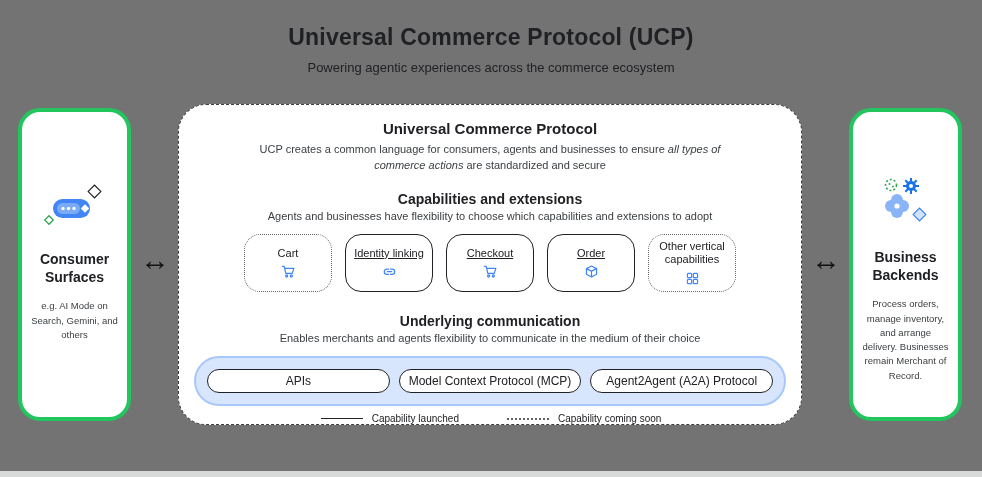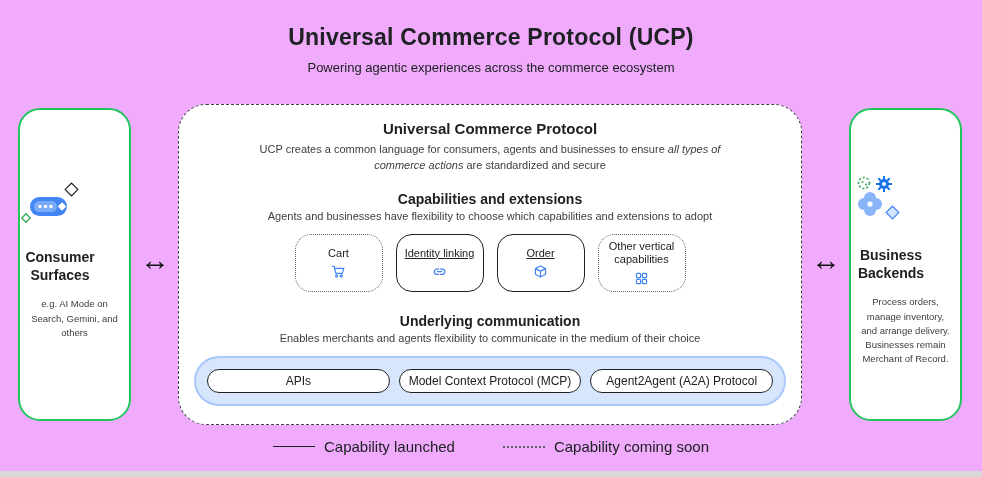--- a/index.html
+++ b/index.html
@@ -1,34 +1,34 @@
 <!DOCTYPE html>
 <html><head>
 <meta charset="utf-8">
 <style>
   * { margin: 0; padding: 0; box-sizing: border-box; }
   body { font-family: "Liberation Sans", sans-serif; background: #e8e9e9; }
   .canvas {
     position: relative; width: 982px; height: 477px;
-    background: #f0abfc; overflow: hidden; margin: 0 auto;
+    background: #737373; overflow: hidden; margin: 0 auto;
   }
   .page-title {
     position: absolute; top: 24px; left: 0; width: 100%;
     text-align: center; font-size: 23px; font-weight: 600; color: #202124;
     letter-spacing: .2px;
   }
   .page-subtitle {
     position: absolute; top: 60px; left: 0; width: 100%;
     text-align: center; font-size: 13px; color: #202124;
   }
   
   .side-box {
     position: absolute; top: 108px; width: 113px; height: 313px;
-    background: #fff; border: 2px solid #22c55e; border-radius: 22px;
-    display: flex; flex-direction: column; align-items: flex-start;
+    background: #fff; border: 4px solid #22c55e; border-radius: 22px;
+    display: flex; flex-direction: column; align-items: center;
     text-align: center;
   }
   .side-box.left  { left: 18px;  padding-top: 72px; }
   .side-box.right { left: 849px; padding-top: 62px; }
   .side-title { font-size: 14px; font-weight: 700; color: #202124; line-height: 1.3; margin-top: 16px; width: 80px; }
   .side-desc  { font-size: 9.5px; color: #3c4043; line-height: 1.5; margin-top: 13px; padding: 0 9px; }
   
   .center-box {
     position: absolute; left: 178px; top: 104px; width: 624px; height: 321px;
     background: #fff; border: 1.6px dashed #3c4043; border-radius: 28px;
@@ -62,23 +62,23 @@
   }
   
   .arrow {
     position: absolute; top: 243px; width: 46px; text-align: center;
     font-size: 30px; font-weight: 700; color: #111;
   }
   .arrow.left  { left: 132px; }
   .arrow.right { left: 803px; }
   
   .legend {
-    position: absolute; top: 438px; left: 0; width: 100%;
+    position: absolute; top: 413px; left: 0; width: 100%;
     display: flex; justify-content: center; align-items: center; gap: 48px;
-    font-size: 15px; color: #202124;
+    font-size: 10px; color: #202124;
   }
   .legend-item { display: flex; align-items: center; gap: 9px; }
   .legend-line { display: inline-block; width: 42px; height: 0; }
   .legend-line.solid  { border-top: 1.5px solid #202124; }
   .legend-line.dotted { border-top: 2px dotted #5f6368; }
   .bottom-edge { position: absolute; left: 0; bottom: 0; width: 100%; height: 6px; background: #d8d9d9; }
 </style>
 </head>
 <body>
 
@@ -122,20 +122,30 @@
               <circle cx="6" cy="12.8" r="1.1"></circle>
               <circle cx="11" cy="12.8" r="1.1"></circle>
             </svg>
         </span>
       </div>
       <div class="cap-box" data-status="launched">
         <span>Identity linking</span>
         <span class="cap-icon">
           <svg viewBox="0 0 16 16">
               <path d="M7 5.4 H5.2 a2.8 2.8 0 0 0 0 5.6 H7 M9 5.4 h1.8 a2.8 2.8 0 0 1 0 5.6 H9 M5.6 8.2 h4.8"></path>
+            </svg>
+        </span>
+      </div>
+      <div class="cap-box" data-status="launched">
+        <span>Checkout</span>
+        <span class="cap-icon">
+          <svg viewBox="0 0 16 16">
+              <path d="M1.5 2.5 H3.4 L5.1 10 H12 L13.7 4.6 H4"></path>
+              <circle cx="6" cy="12.8" r="1.1"></circle>
+              <circle cx="11" cy="12.8" r="1.1"></circle>
             </svg>
         </span>
       </div>
       <div class="cap-box" data-status="launched">
         <span>Order</span>
         <span class="cap-icon">
           <svg viewBox="0 0 16 16">
               <path d="M8 2.2 L13.4 4.9 V11 L8 13.8 L2.6 11 V4.9 Z M2.6 4.9 L8 7.6 L13.4 4.9 M8 7.6 V13.8"></path>
             </svg>
         </span>

